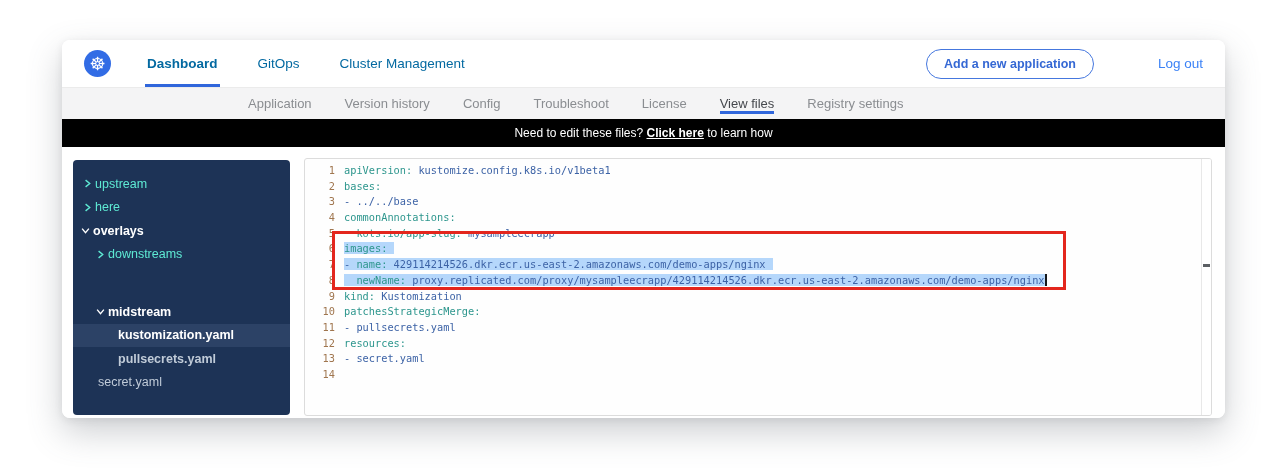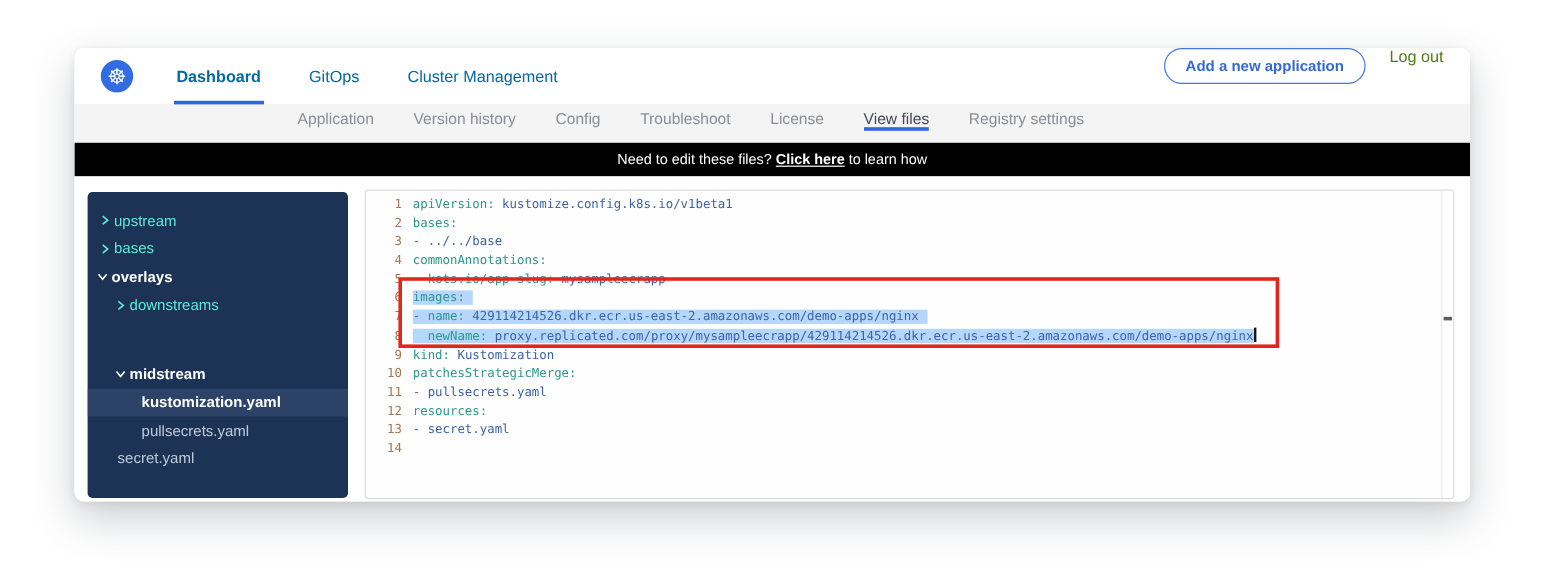--- a/index.html
+++ b/index.html
@@ -23,30 +23,30 @@
     background:#326ce5; color:#fff; display:flex; align-items:center; justify-content:center;
     font-size:18px; line-height:1;
   }
   .mainnav { display:flex; align-items:stretch; margin-left:34px; }
   .nav-item {
     display:flex; align-items:center; padding:0 2px; margin-right:36px;
     font-size:13.5px; color:#0369a1; cursor:pointer;
     border-bottom:3px solid transparent; padding-top:3px;
   }
   .nav-item.active { font-weight:bold; border-bottom-color:#3066db; }
-  .topnav-right { margin-left:auto; display:flex; align-items:flex-start; }
+  .topnav-right { margin-left:auto; display:flex; align-items:center;gap:44px; }
   .add-btn {
     background:#fff; border:1.5px solid #4577de; color:#3568d4; font-weight:bold;
     font-size:12.5px; padding:7px 17px; border-radius:16px; cursor:pointer;
     font-family:"Liberation Sans", sans-serif;
   }
-  .logout { font-size:13.5px; color:#4d7c0f; margin-left:20px; cursor:pointer; text-decoration:none; }
+  .logout { font-size:13.5px; color:#3b82f6; margin-left:20px; cursor:pointer; text-decoration:none; }
   
   .subnav {
-    height:31px; background:#f4f4f5; display:flex; align-items:flex-start;
+    height:31px; background:#f4f4f5; display:flex; align-items:center;
     padding-left:186px;
   }
   .subtab {
     display:flex; align-items:center; margin-right:33px; font-size:13px; color:#8a8d91;
     cursor:pointer; border-bottom:3px solid transparent; padding-top:3px;
   }
   .subtab.active { color:#45484d; border-bottom-color:#3066db; }
   
   .banner {
     height:28px; background:#000000; color:#fff; display:flex;
@@ -138,21 +138,21 @@
               </svg>
             </span>
             <span>upstream</span>
           </div>
           <div class="tree-row" style="padding-left: 10px;">
             <span class="chev">
               <svg width="9" height="9" viewBox="0 0 8 8">
                 <path d="M2.3 1 L6 4 L2.3 7" fill="none" stroke="currentColor" stroke-width="1.2"></path>
               </svg>
             </span>
-            <span>bases</span>
+            <span>here</span>
           </div>
           <div class="tree-row expanded" style="padding-left: 8px;">
             <span class="chev">
               <svg width="9" height="9" viewBox="0 0 8 8">
                 <path d="M2.3 1 L6 4 L2.3 7" fill="none" stroke="currentColor" stroke-width="1.2"></path>
               </svg>
             </span>
             <span>overlays</span>
           </div>
           <div class="tree-row" style="padding-left: 23px;">
@@ -167,21 +167,21 @@
             <span class="chev">
               <svg width="9" height="9" viewBox="0 0 8 8">
                 <path d="M2.3 1 L6 4 L2.3 7" fill="none" stroke="currentColor" stroke-width="1.2"></path>
               </svg>
             </span>
             <span>midstream</span>
           </div>
           <div class="tree-row file selected" style="padding-left: 45px;">
             <span>kustomization.yaml</span>
           </div>
-          <div class="tree-row file" style="padding-left: 45px;">
+          <div class="tree-row file" style="padding-left: 45px; font-weight: bold;">
             <span>pullsecrets.yaml</span>
           </div>
           <div class="tree-row file" style="padding-left: 25px;">
             <span>secret.yaml</span>
           </div>
         </aside>
 
       <div class="editor">
         <div class="code-lines" id="code">
             <div class="code-row">

